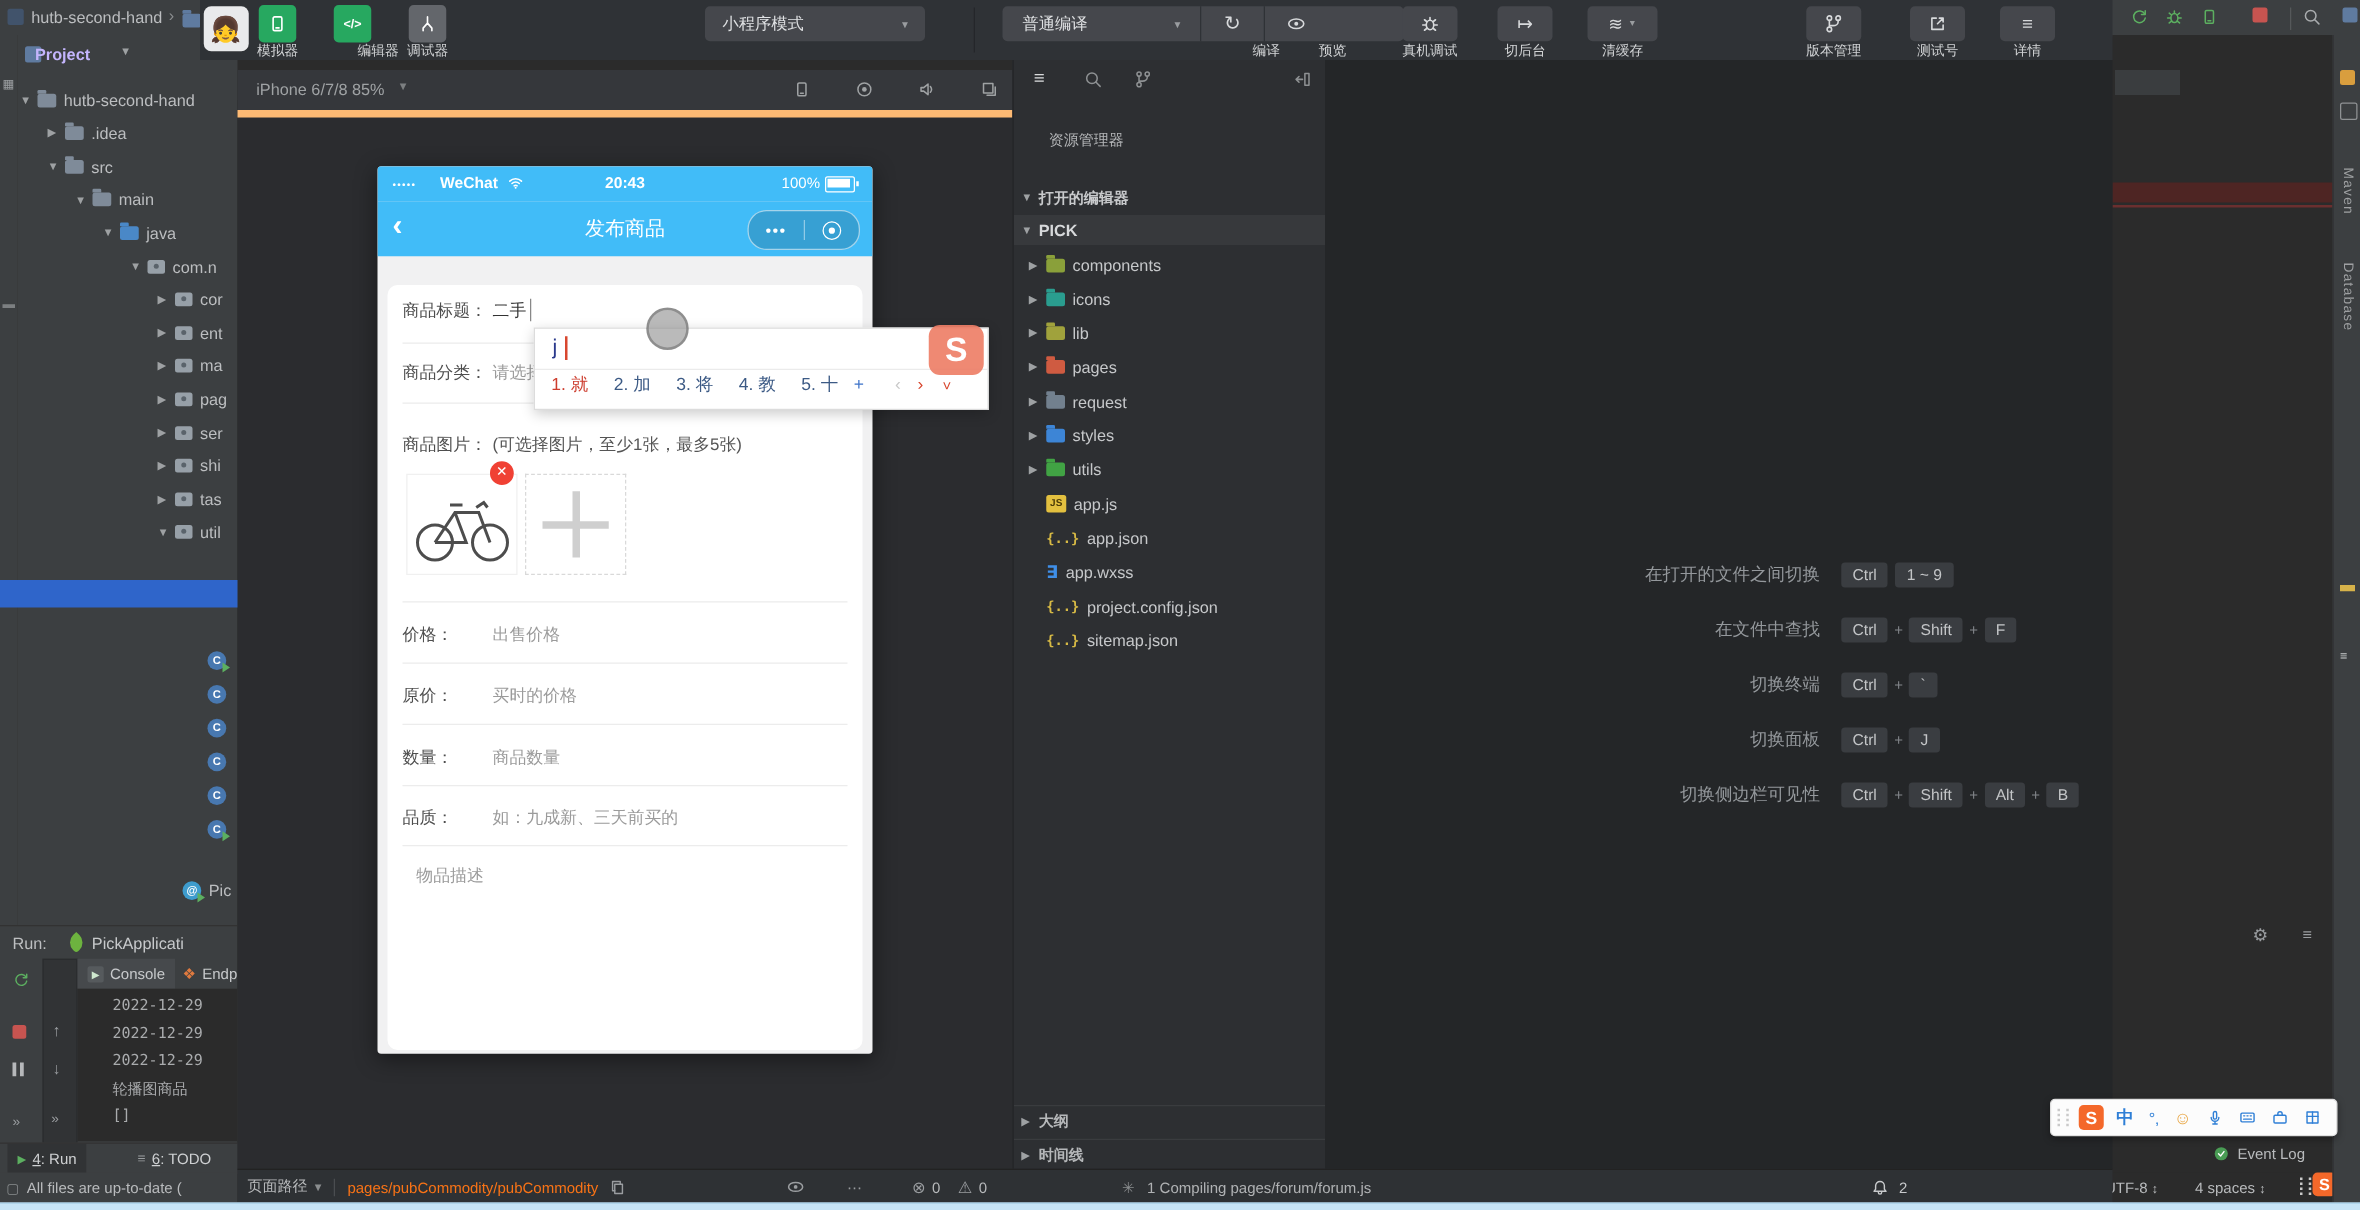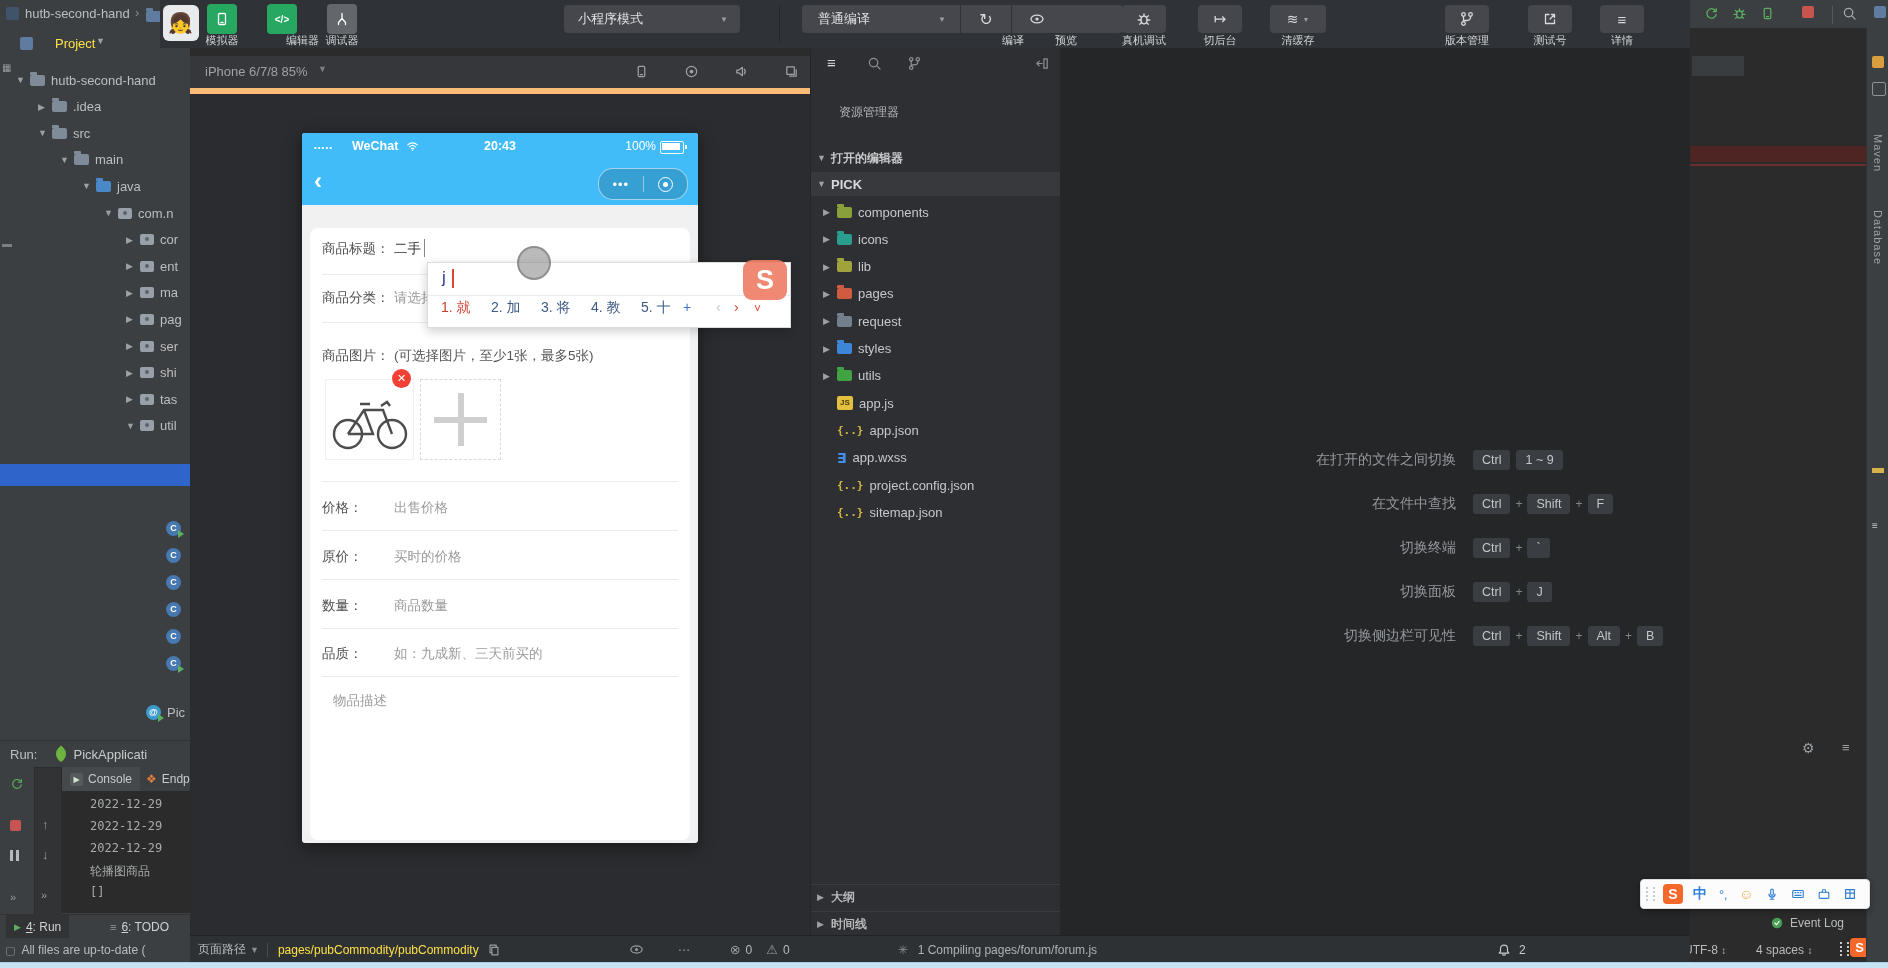--- a/index.html
+++ b/index.html
@@ -118,21 +118,21 @@
     </div>
 
   <div class="abs idea-leftstrip">
     <span class="abs" style="left:2px;top:34px;color:#9a9da0;font-size:10px;">▦</span>
     <span class="abs" style="left:2px;top:210px;color:#7c7f81;font-size:10px;">▬</span>
     <span class="abs" style="left:2px;top:758px;color:#9a9da0;font-size:10px;">▣</span>
   </div>
 
   <div class="abs idea-project">
     <span class="abs" style="left:6px;top:9px;width:13px;height:13px;background:#5f7ba0;border-radius:2px;"></span>
-    <span class="abs" style="left:41px;top:8px;color:#fde047;">Project</span>
+    <span class="abs" style="left:14px;top:8px;color:#c4b5fd;font-weight:bold;">Project</span>
     <span class="abs" style="left:82px;top:8px;color:#9ea1a3;font-size:9px;">▼</span>
   </div>
   <div class="abs sel-bar" style="z-index:1;"></div>
   <div id="idea-tree" class="abs" style="left:0;top:28px;width:190px;height:712px;overflow:hidden;z-index:2;">
       <div class="tree-row" style="left: 16px; top: 42px;">
         <span class="caret">▼</span>
         <span class="fold"></span>
         <span style="color: rgb(188, 190, 192);">hutb-second-hand</span>
       </div>
       <div class="tree-row" style="left: 38px; top: 68.6px;">
@@ -438,20 +438,21 @@
           </svg></span>
       <span style="position:absolute;left:0;top:6px;width:396px;text-align:center;font-size:12.5px;font-weight:bold;">20:43</span>
       <span style="position:absolute;right:42px;top:6px;font-size:12px;">100%</span>
       <span style="position:absolute;right:14px;top:8px;width:22px;height:11px;border:1px solid #fff;border-radius:2px;">
         <span style="position:absolute;left:1px;top:1px;width:18px;height:7px;background:#fff;"></span>
         <span style="position:absolute;right:-4px;top:2.5px;width:2px;height:4px;background:#fff;"></span>
       </span>
     </div>
     <div class="pnav">
       <span style="position:absolute;left:12px;top:6px;font-size:24px;font-weight:bold;">‹</span>
+      <span style="position:absolute;left:0;top:12px;width:396px;text-align:center;font-size:16px;">发布商品</span>
       <span class="capsule">
         <span style="flex:1;text-align:center;font-size:13px;letter-spacing:1px;">•••</span>
         <span style="width:1px;height:16px;background:rgba(255,255,255,.45);"></span>
         <span style="flex:1;display:flex;justify-content:center;">
           <span style="width:13px;height:13px;border:1.5px solid #fff;border-radius:50%;display:inline-flex;align-items:center;justify-content:center;">
             <span style="width:5px;height:5px;background:#fff;border-radius:50%;"></span>
             </span>
         </span>
       </span>
     </div>
@@ -656,21 +657,21 @@
           <span class="kplus">+</span>
           <span class="kbd">B</span>
         </div>
       </div>
   </div>
 
   <div class="abs dt-status" style="z-index:3;">
     <span style="margin-left:8px;">页面路径</span>
     <span style="font-size:9px;color:#8a8d8f;margin:0 8px 0 4px;">▼</span>
     <span style="width:1px;height:14px;background:#4a4d50;margin-right:10px;"></span>
-    <span style="color:#fde047;">pages/pubCommodity/pubCommodity</span>
+    <span style="color:#f97316;">pages/pubCommodity/pubCommodity</span>
     <span id="copy-ico" style="margin-left:8px;display:inline-flex;">
         <svg width="14" height="14" viewBox="0 0 16 16" fill="none" stroke="#9a9da0" stroke-width="1.3" stroke-linecap="round" stroke-linejoin="round" style="color:#9a9da0">
           <rect x="5.5" y="5" width="7" height="8.5"></rect>
           <path d="M10.5 5 V2.5 H3.5 v8.5 h2"></path>
         </svg>
       </span>
     <span id="eye-ico" style="margin-left:128px;display:inline-flex;">
         <svg width="15" height="15" viewBox="0 0 16 16" fill="none" stroke="#9a9da0" stroke-width="1.3" stroke-linecap="round" stroke-linejoin="round" style="color:#9a9da0">
           <ellipse cx="8" cy="8" rx="6" ry="3.8"></ellipse>
           <circle cx="8" cy="8" r="1.6" fill="currentColor" stroke="none"></circle>

